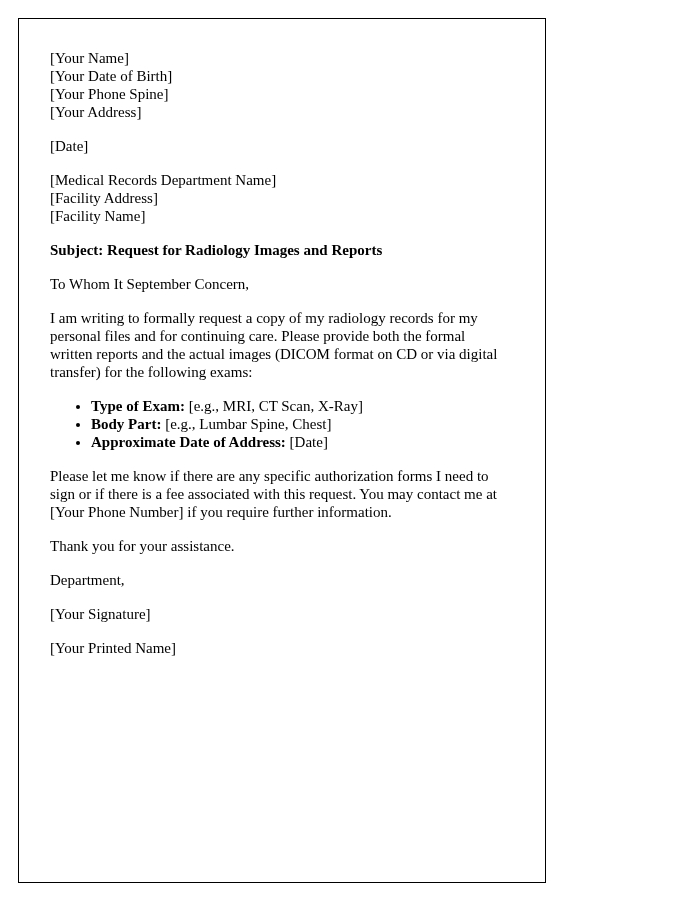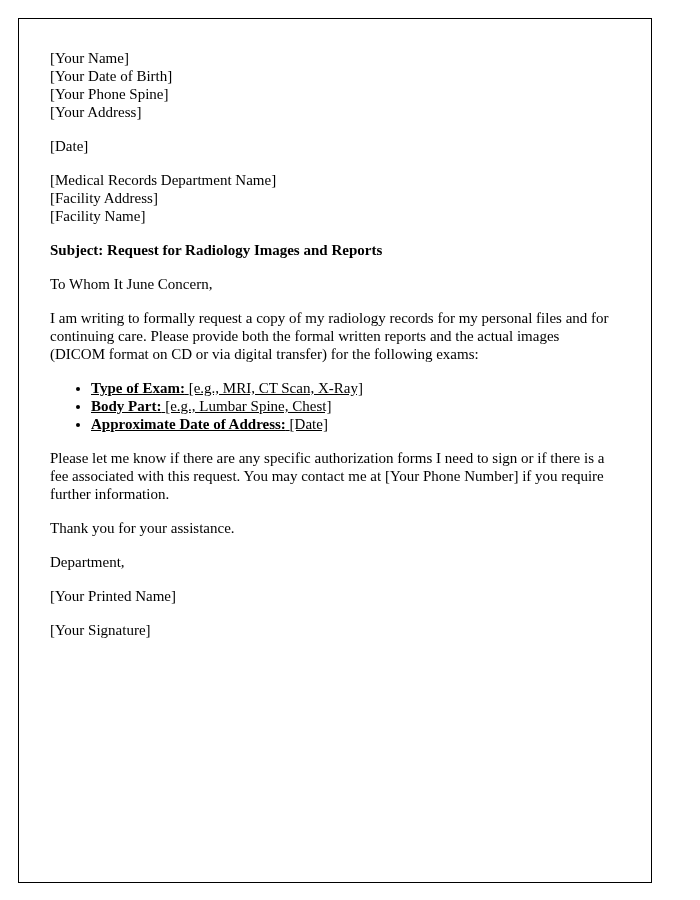--- a/index.html
+++ b/index.html
@@ -6,38 +6,37 @@
     margin: 0;
     padding: 0;
     background: #ffffff;
     width: 700px;
     height: 900px;
     font-family: "Liberation Serif", serif;
     color: #000000;
   }
   .letter-page {
     box-sizing: border-box;
-    width: 634px;
+    width: 528px;
     height: 865px;
     margin: 18px 0 0 18px;
     border: 1px solid #000000;
     padding: 30px 34px 0 31px;
     font-size: 15px;
     line-height: 18px;
     overflow: hidden;
   }
   .block { margin: 0 0 16px 0; }
   .line { margin: 0; }
   p { margin: 0 0 16px 0; }
   .bold { font-weight: bold; }
   ul.exam-list {
     margin: 0 0 16px 0;
     padding: 0 0 0 41px;
     list-style-type: disc;
-    text-decoration: underline;
   }
   ul.exam-list li { margin: 0; padding: 0; }
 </style>
 </head>
 <body>
 
 <div class="letter-page">
 
   <div class="block">
     <div class="line">[Your Name]</div>
@@ -51,33 +50,33 @@
   </div>
 
   <div class="block">
     <div class="line">[Medical Records Department Name]</div>
     <div class="line">[Facility Address]</div>
     <div class="line">[Facility Name]</div>
   </div>
 
   <p class="bold">Subject: Request for Radiology Images and Reports</p>
 
-  <p>To Whom It June Concern,</p>
+  <p>To Whom It September Concern,</p>
 
   <p>I am writing to formally request a copy of my radiology records for my personal files and for continuing care. Please provide both the formal written reports and the actual images (DICOM format on CD or via digital transfer) for the following exams:</p>
 
   <ul class="exam-list">
     <li><span class="bold">Type of Exam:</span> <span>[e.g., MRI, CT Scan, X-Ray]</span></li>
     <li><span class="bold">Body Part:</span> <span>[e.g., Lumbar Spine, Chest]</span></li>
     <li><span class="bold">Approximate Date of Address:</span> <span>[Date]</span></li>
   </ul>
 
   <p>Please let me know if there are any specific authorization forms I need to sign or if there is a fee associated with this request. You may contact me at [Your Phone Number] if you require further information.</p>
 
   <p>Thank you for your assistance.</p>
 
   <p>Department,</p>
 
+  <p>[Your Signature]</p>
+
   <p>[Your Printed Name]</p>
-
-  <p>[Your Signature]</p>
 
 </div>
 
 </body></html>

